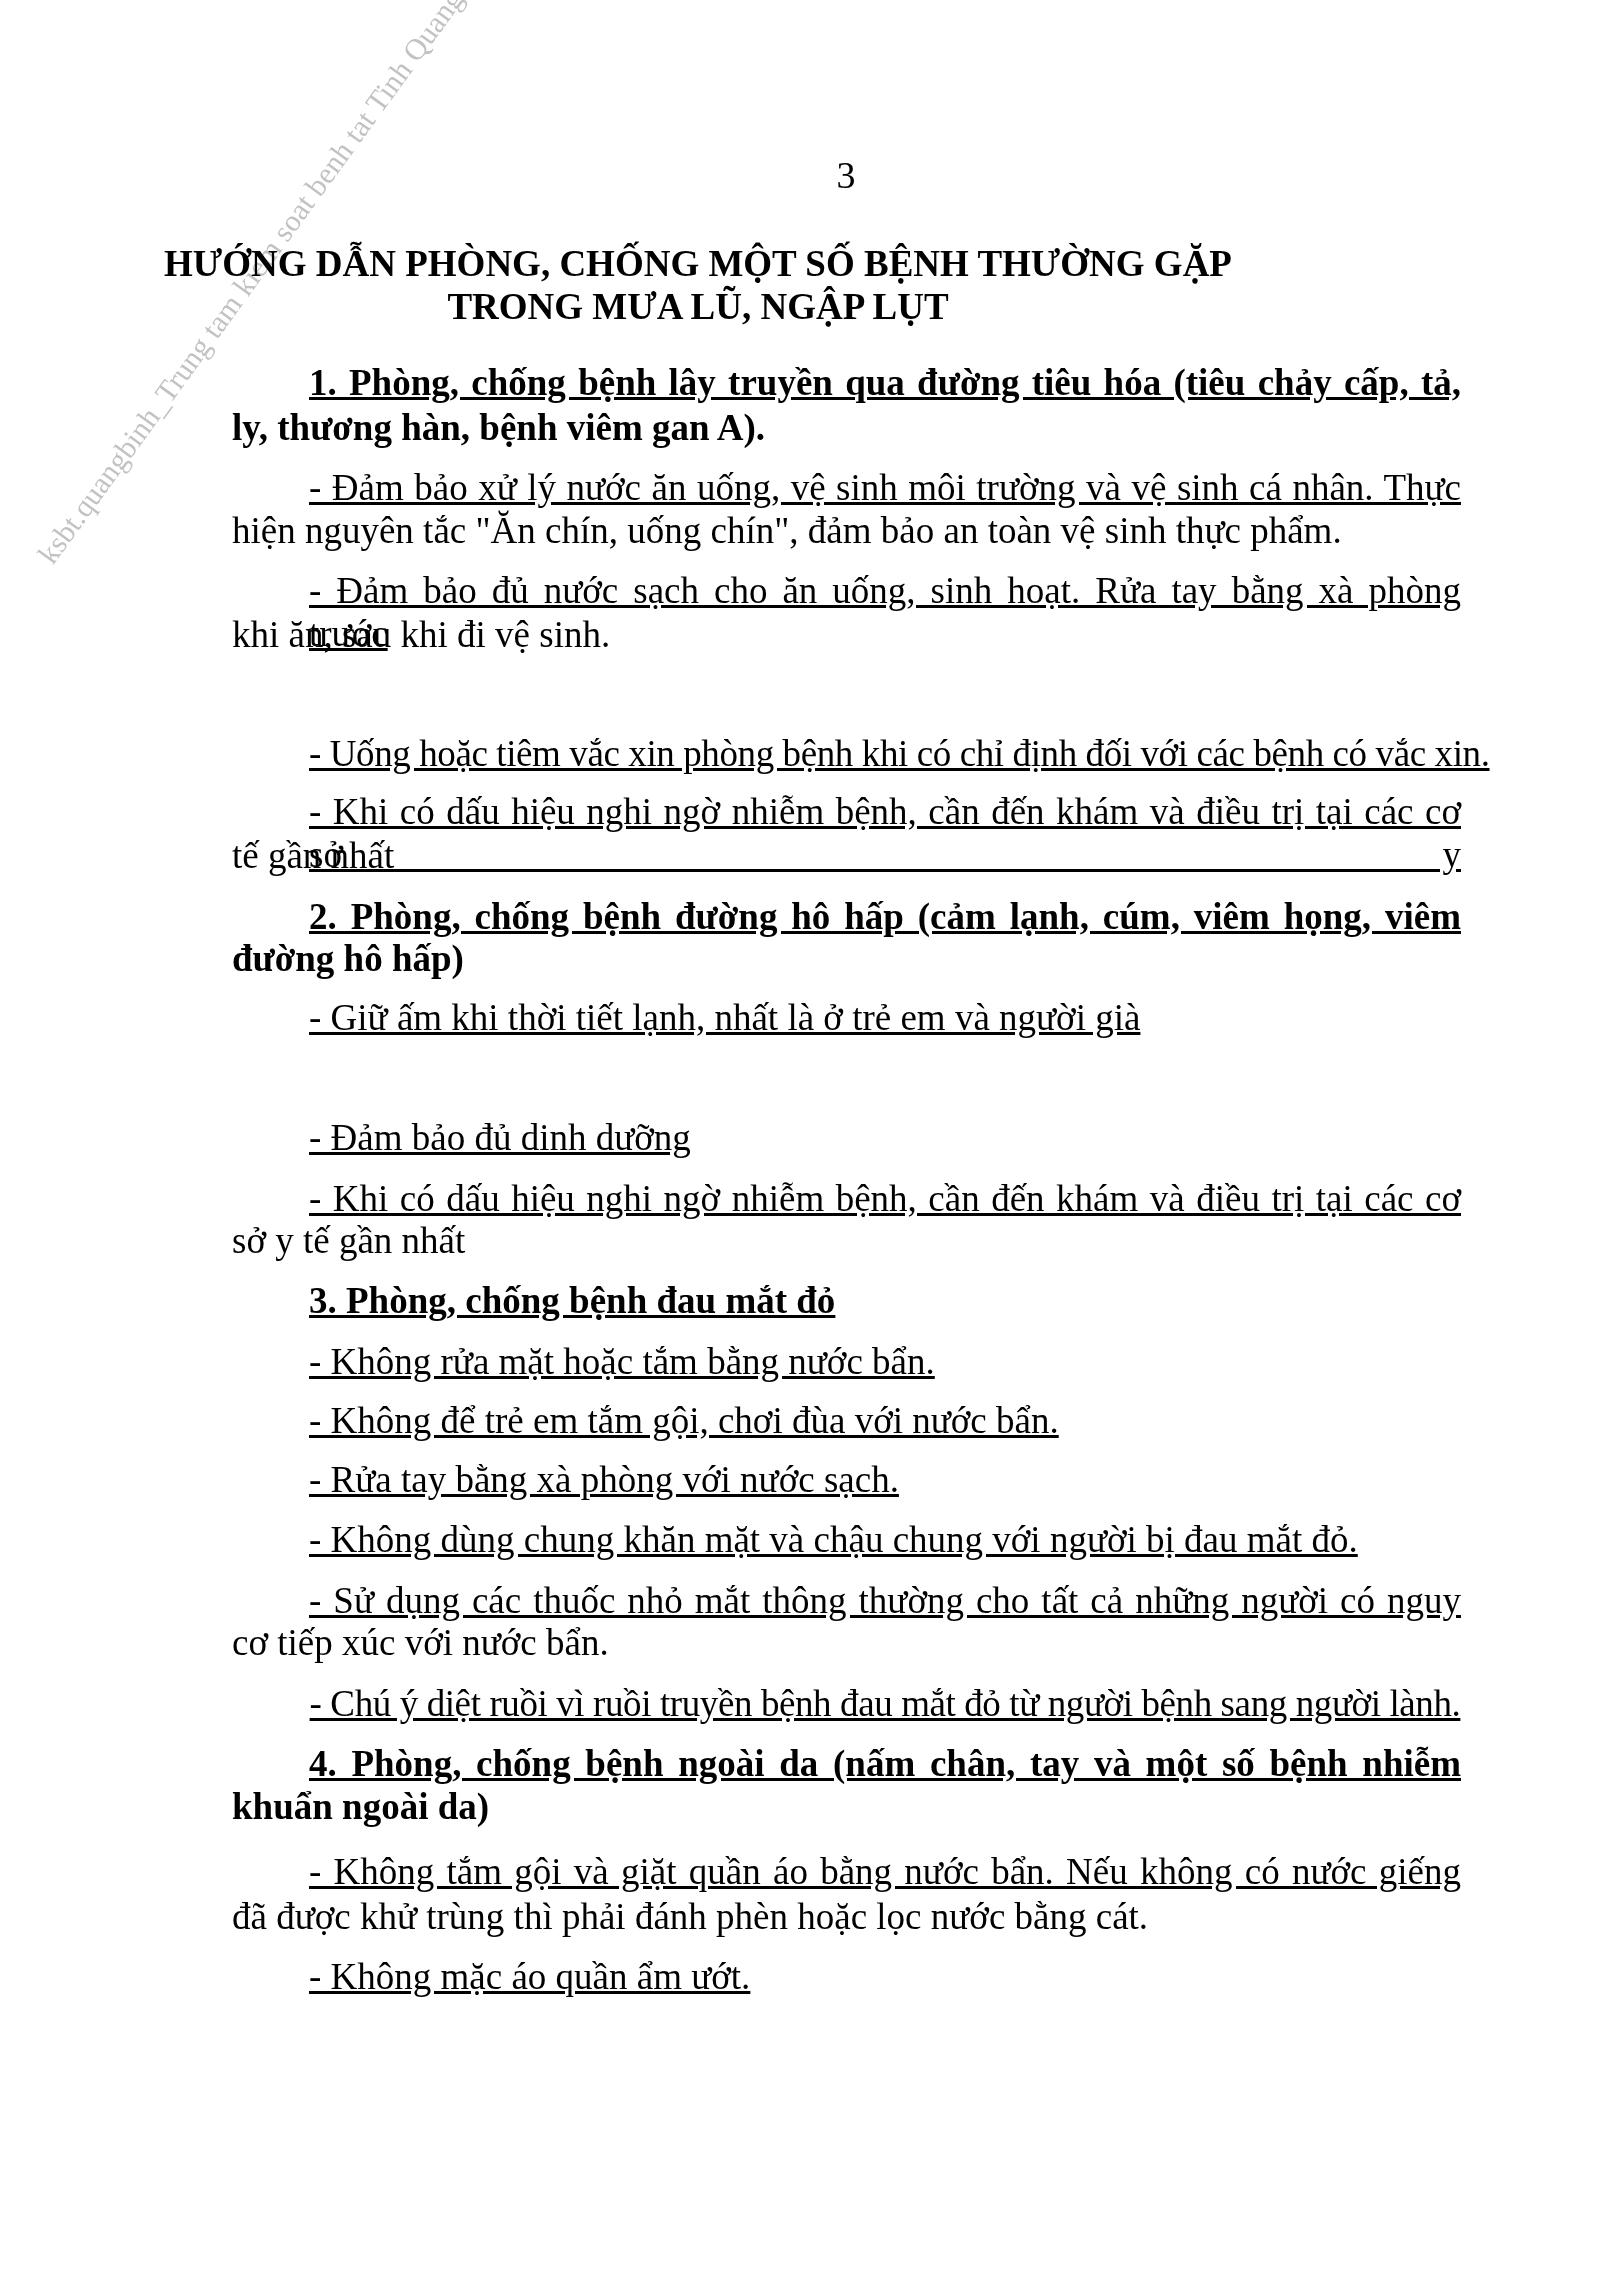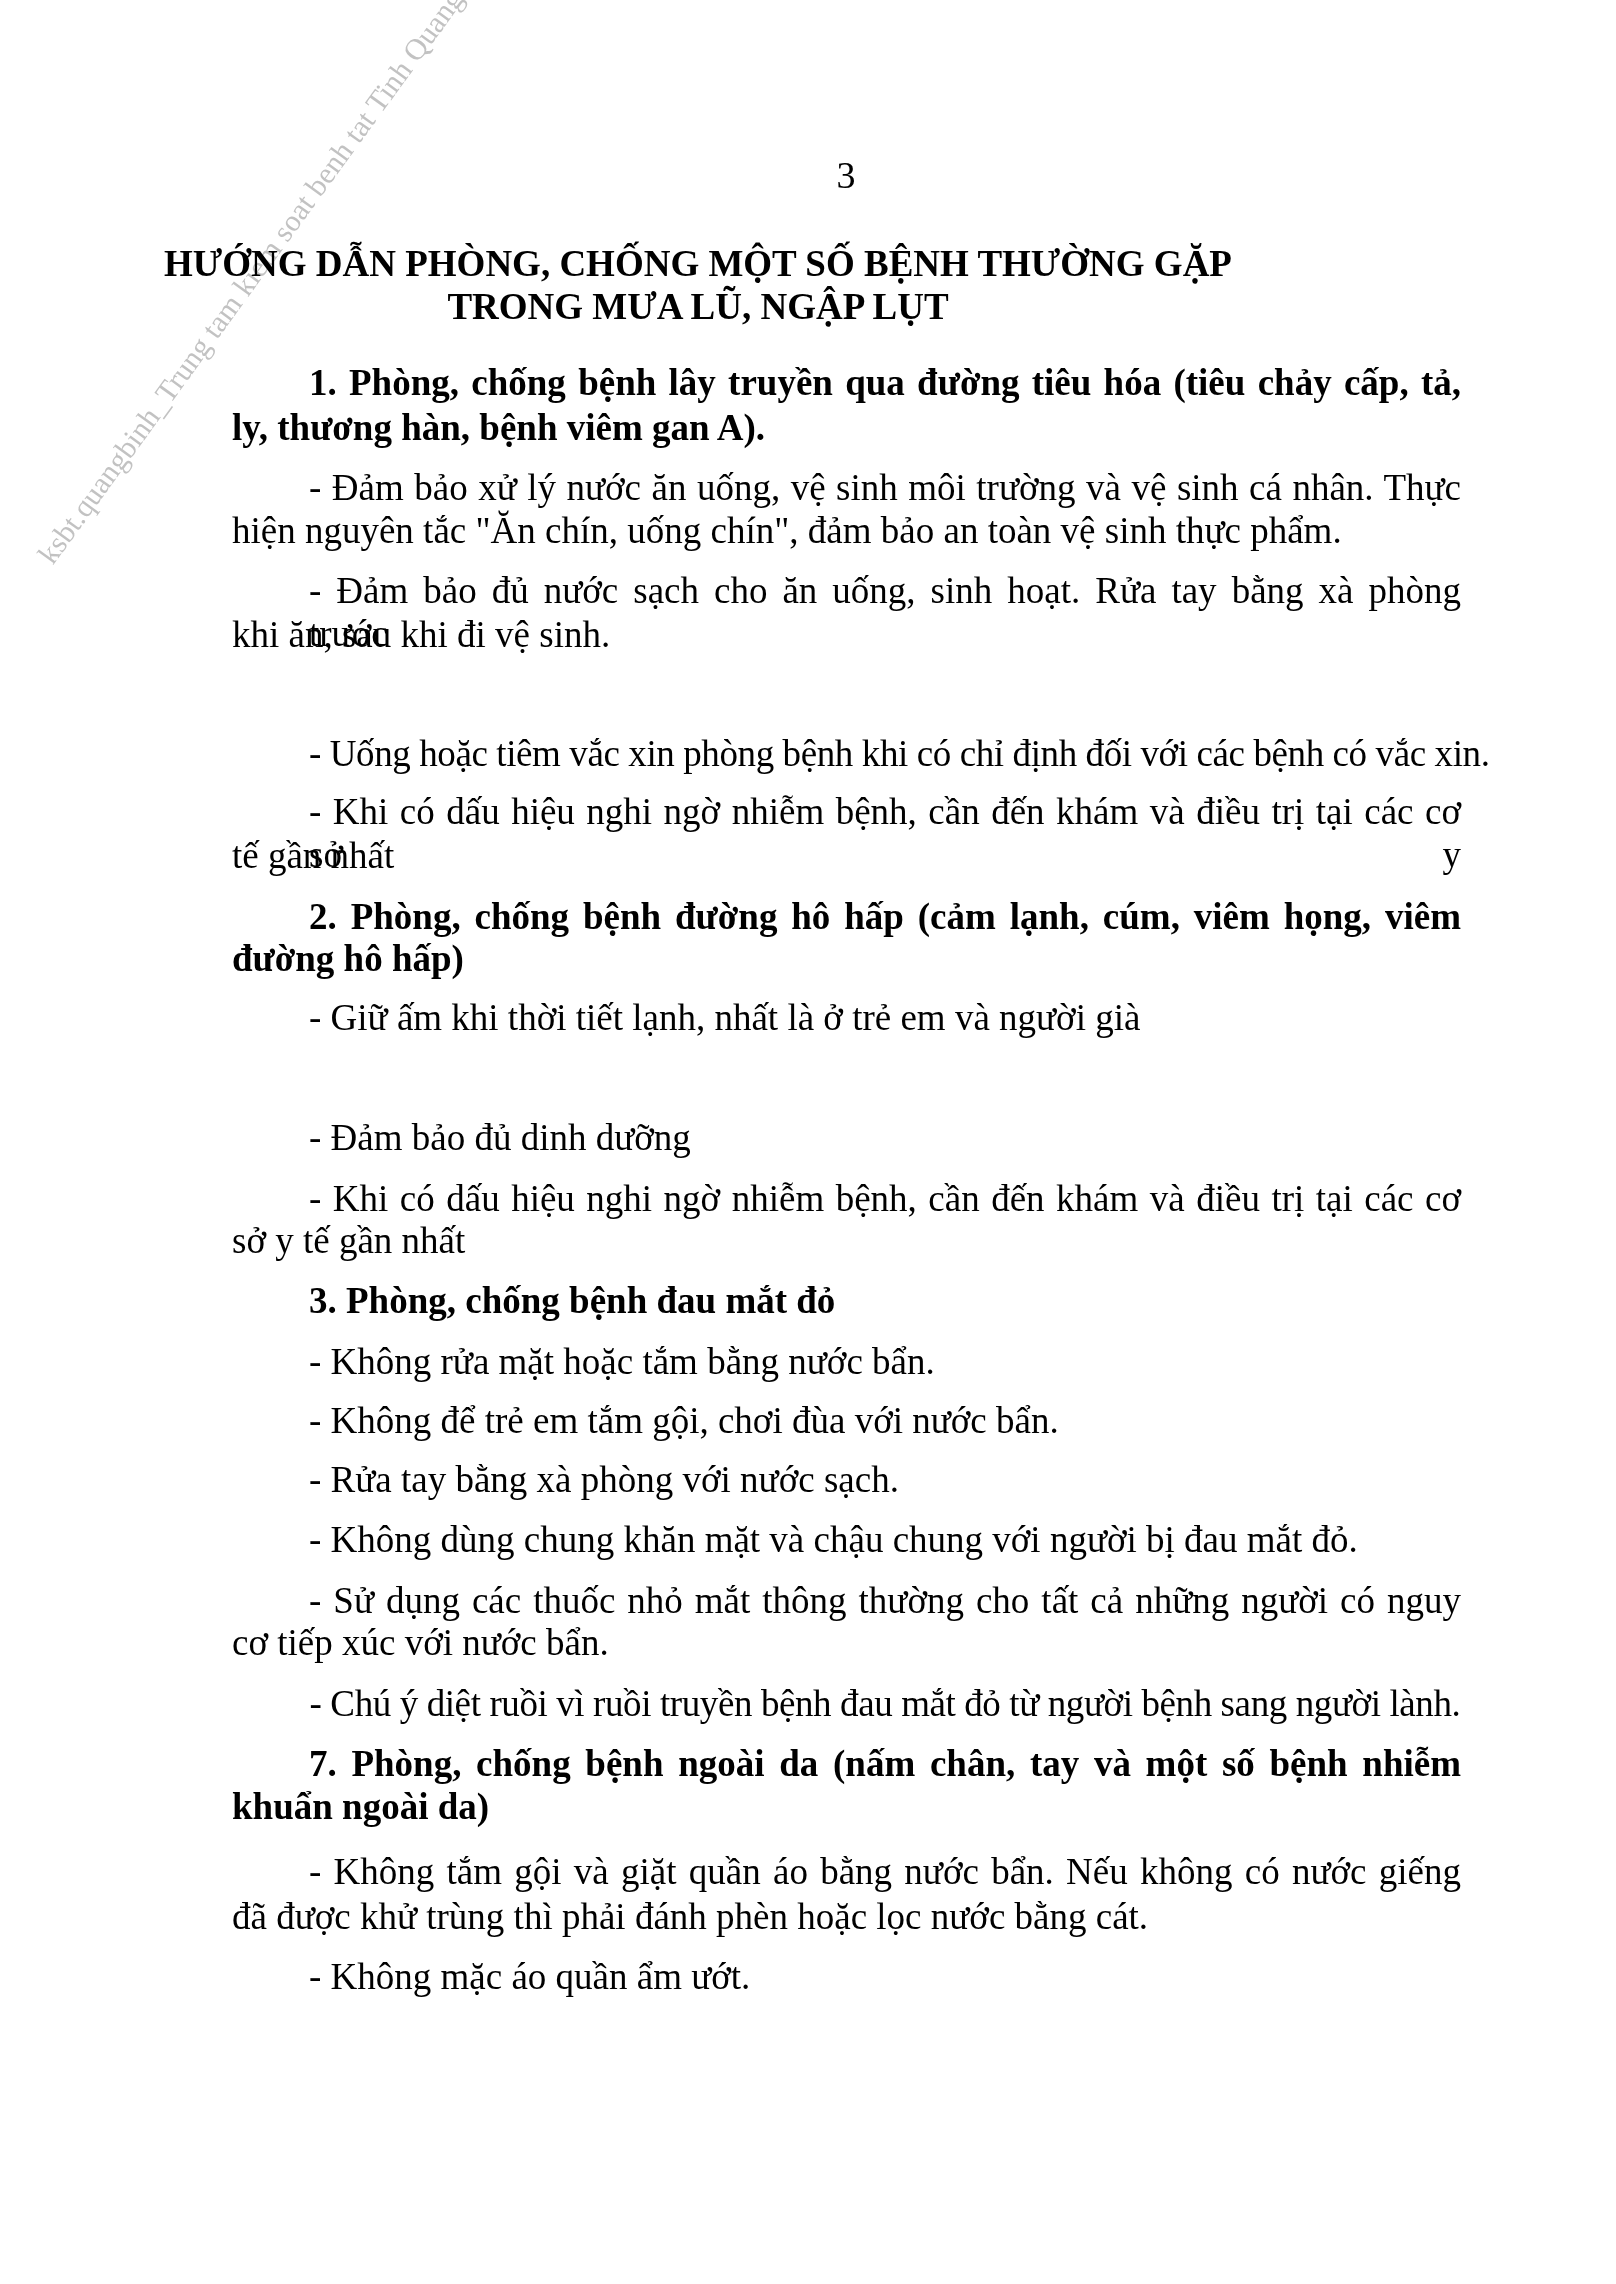--- a/index.html
+++ b/index.html
@@ -10,21 +10,21 @@
     left: 232px;
     width: 1229px;
     height: 43px;
     line-height: 43px;
     font-family: "Liberation Serif", "DejaVu Serif", serif;
     font-size: 37px;
     color: #000000;
     white-space: nowrap;
   }
   .line.just { text-align: justify; text-align-last: justify; white-space: normal; }
-  .line.indent { padding-left: 77px; box-sizing: border-box; }
+  .line.indent { padding-left: 77px; box-sizing: border-box; text-decoration: underline; }
   .bold { font-weight: bold; }
   .center { text-align: center; left: 0; width: 1396px; }
   .page-number { font-size: 38px; left: 807px; width: 78px; text-align: center; }
   .title { font-weight: bold; font-size: 37px; }
   .condensed { letter-spacing: -0.4px; text-align: center; }
   .watermark {
     position: absolute;
     left: 31px;
     top: 550px;
     font-family: "Liberation Serif", "DejaVu Serif", serif;
@@ -78,21 +78,21 @@
   <div class="line indent" style="top:1340px">- Không rửa mặt hoặc tắm bằng nước bẩn.</div>
   <div class="line indent" style="top:1399px">- Không để trẻ em tắm gội, chơi đùa với nước bẩn.</div>
   <div class="line indent" style="top:1458px">- Rửa tay bằng xà phòng với nước sạch.</div>
   <div class="line indent" style="top:1518px">- Không dùng chung khăn mặt và chậu chung với người bị đau mắt đỏ.</div>
 
   <div class="line just indent" style="top:1579px">- Sử dụng các thuốc nhỏ mắt thông thường cho tất cả những người có nguy</div>
   <div class="line" style="top:1621px">cơ tiếp xúc với nước bẩn.</div>
 
   <div class="line indent condensed" style="top:1682px">- Chú ý diệt ruồi vì ruồi truyền bệnh đau mắt đỏ từ người bệnh sang người lành.</div>
 
-  <div class="line bold just indent" style="top:1742px">7. Phòng, chống bệnh ngoài da (nấm chân, tay và một số bệnh nhiễm</div>
+  <div class="line bold just indent" style="top:1742px">4. Phòng, chống bệnh ngoài da (nấm chân, tay và một số bệnh nhiễm</div>
   <div class="line bold" style="top:1785px">khuẩn ngoài da)</div>
 
   <div class="line just indent" style="top:1850px">- Không tắm gội và giặt quần áo bằng nước bẩn. Nếu không có nước giếng</div>
   <div class="line" style="top:1895px">đã được khử trùng thì phải đánh phèn hoặc lọc nước bằng cát.</div>
 
   <div class="line indent" style="top:1955px">- Không mặc áo quần ẩm ướt.</div>
 
 </div>
 
 

